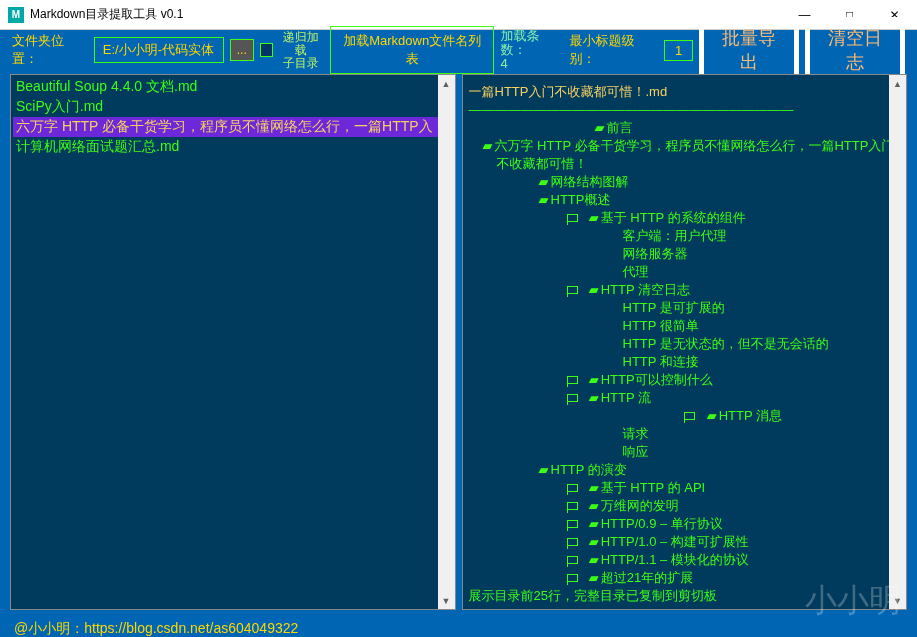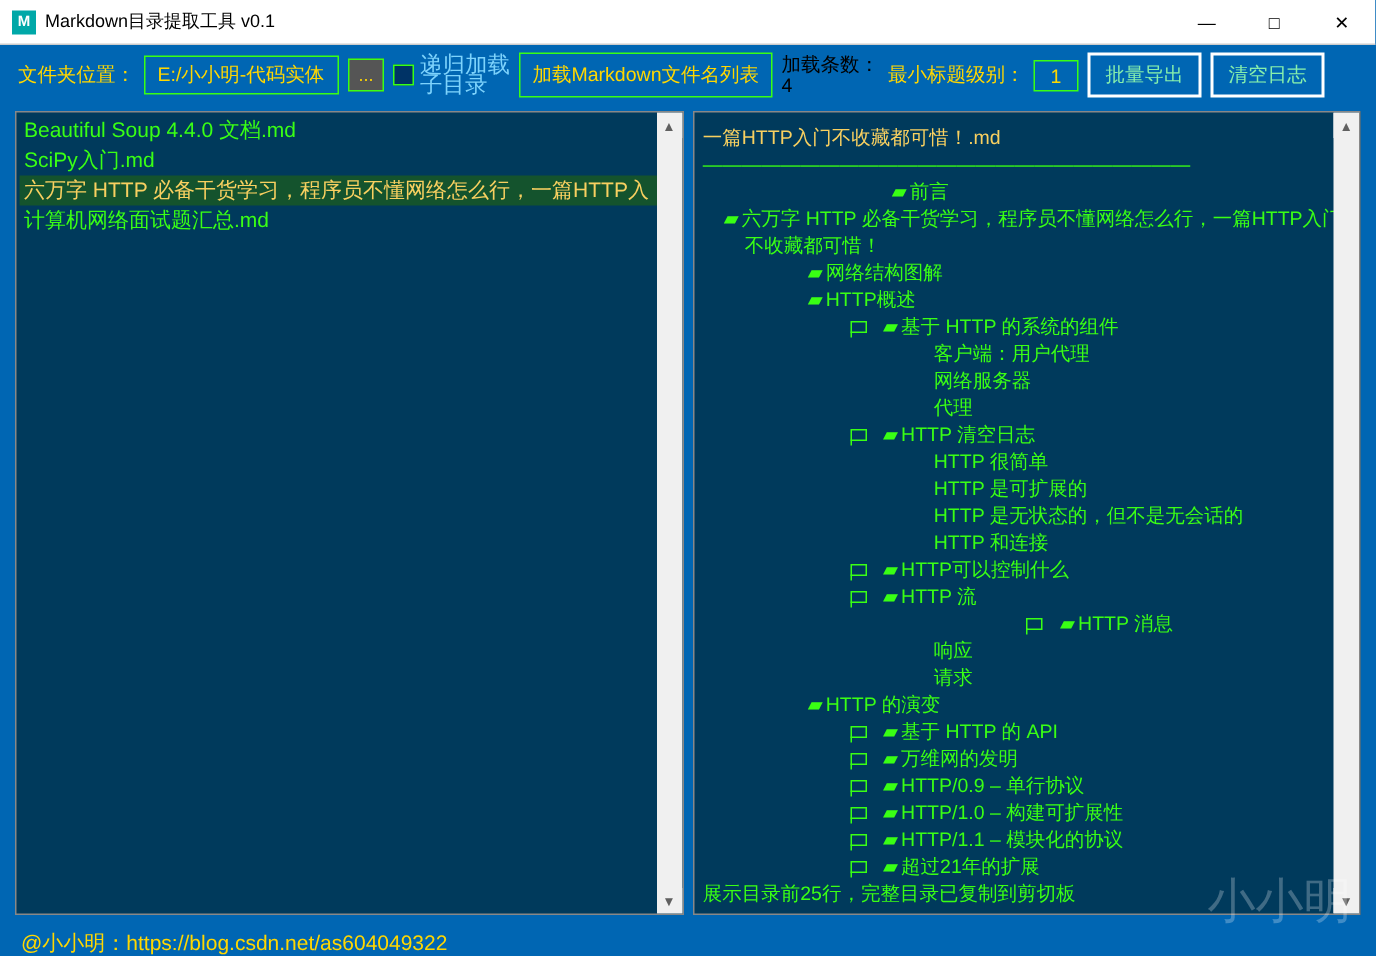--- a/index.html
+++ b/index.html
@@ -6,34 +6,34 @@
 body { width:917px; height:637px; font-family:"Microsoft YaHei",Arial,sans-serif; background:#0066b3; overflow:hidden; font-size:13px; }
 .titlebar { height:30px; background:#fff; display:flex; align-items:center; border-bottom:1px solid #ccc; }
 .appicon { display:inline-flex; width:16px; height:16px; margin:0 6px 0 8px; background:#00a8a8; align-items:center; justify-content:center; color:#fff; font-size:10px; font-weight:bold; }
 .title { flex:1; font-size:12px; color:#000; }
 .winbtn { width:45px; height:30px; display:flex; align-items:center; justify-content:center; color:#000; font-size:12px; }
 .toolbar { height:40px; display:flex; align-items:center; gap:6px; padding:0 12px; color:#fff; font-size:13px; }
 .yellow-label { color:#ffd700; }
 .path-box { border:1px solid #39ff14; padding:3px 8px; color:#ffd700; background:transparent; min-width:130px; }
 .btn-small { border:1px solid #39ff14; background:#555; color:#ffd700; padding:3px 6px; cursor:pointer; font-size:12px; }
 .btn-load { border:1px solid #39ff14; background:transparent; color:#ffd700; padding:5px 8px; cursor:pointer; font-size:13px; }
-.btn-yellow { border:2px solid #ffffff; background:transparent; color:#86efac; padding:4px 10px; cursor:pointer; font-size:13px; }
+.btn-yellow { border:5px solid #ffffff; background:transparent; color:#fdba74; padding:4px 10px; cursor:pointer; font-size:18px; }
 .checkbox-wrap { display:flex; align-items:center; gap:4px; }
 .chk { width:14px; height:14px; border:1px solid #39ff14; background:#003366; display:inline-block; }
-.chk-label { color:#7dd3fc; font-size:15px; line-height:13px; }
-.pale { color:#000000; font-size:13px; line-height:14px; }
+.chk-label { color:#bef264; font-size:12px; line-height:13px; text-align:center; }
+.pale { color:#86efac; font-size:13px; line-height:14px; }
 .num-box { border:1px solid #39ff14; background:transparent; color:#ffd700; width:30px; padding:2px 0; text-align:center; }
 .main { display:flex; height:540px; padding:4px 10px 0 10px; gap:6px; }
 .panel { flex:1; background:#003a5c; border:1px solid #888; position:relative; overflow:hidden; }
 .scrollbar { position:absolute; right:0; top:0; bottom:0; width:17px; background:#f0f0f0; }
 .scroll-up, .scroll-down { height:17px; display:flex; align-items:center; justify-content:center; color:#606060; font-size:9px; background:#f0f0f0; }
 .scroll-down { position:absolute; bottom:0; left:0; right:0; }
 .filelist { padding:2px; color:#39ff14; white-space:nowrap; overflow:hidden; }
 .file-item { padding:1px 3px; cursor:pointer; color:#39ff14; font-size:14px; }
-.file-item.selected { background:#14532d; color:#f8d060; }
+.file-item.selected { background:#6d28d9; color:#f8d060; }
 .tree { padding:8px 6px; color:#39ff14; font-size:13px; line-height:18px; white-space:nowrap; overflow:hidden; }
 .tree-title { color:#f8d060; }
 .tree-line { color:#39ff14; }
 .flag-icon { display:inline-block; width:11px; height:8px; border:1px solid #39ff14; margin-right:4px; position:relative; }
 .flag-icon::after { content:""; position:absolute; left:-1px; bottom:-4px; width:1px; height:4px; background:#39ff14; }
 .book-icon { color:#39ff14; margin-right:2px; }
 .footer { padding:10px 14px 0; color:#ffd700; font-size:14px; }
 .footer a { color:#ffd700; text-decoration:none; }
 .watermark { position:absolute; right:16px; bottom:14px; color:rgba(255,255,255,0.25); font-size:32px; font-family:"KaiTi","STKaiti",serif; pointer-events:none; }
 </style>
@@ -87,29 +87,29 @@
         <div class="tree-line">—————————————————————————</div>
         <div class="tree-line" style="padding-left: 126px;"><span class="book-icon">▰</span><span>前言</span></div>
         <div class="tree-line" style="white-space: normal; padding-left: 14px; text-indent: -14px; margin-left: 14px;"><span class="book-icon">▰</span><span>六万字 HTTP 必备干货学习，程序员不懂网络怎么行，一篇HTTP入门不收藏都可惜！</span></div>
         <div class="tree-line" style="padding-left: 70px;"><span class="book-icon">▰</span><span>网络结构图解</span></div>
         <div class="tree-line" style="padding-left: 70px;"><span class="book-icon">▰</span><span>HTTP概述</span></div>
         <div class="tree-line" style="padding-left: 98px;"><span class="flag-icon"></span>&nbsp;&nbsp;<span class="book-icon">▰</span><span>基于 HTTP 的系统的组件</span></div>
         <div class="tree-line" style="padding-left: 154px;"><span>客户端：用户代理</span></div>
         <div class="tree-line" style="padding-left: 154px;"><span>网络服务器</span></div>
         <div class="tree-line" style="padding-left: 154px;"><span>代理</span></div>
         <div class="tree-line" style="padding-left: 98px;"><span class="flag-icon"></span>&nbsp;&nbsp;<span class="book-icon">▰</span><span>HTTP 清空日志</span></div>
+        <div class="tree-line" style="padding-left: 154px;"><span>HTTP 是可扩展的</span></div>
         <div class="tree-line" style="padding-left: 154px;"><span>HTTP 很简单</span></div>
-        <div class="tree-line" style="padding-left: 154px;"><span>HTTP 是可扩展的</span></div>
         <div class="tree-line" style="padding-left: 154px;"><span>HTTP 是无状态的，但不是无会话的</span></div>
         <div class="tree-line" style="padding-left: 154px;"><span>HTTP 和连接</span></div>
         <div class="tree-line" style="padding-left: 98px;"><span class="flag-icon"></span>&nbsp;&nbsp;<span class="book-icon">▰</span><span>HTTP可以控制什么</span></div>
         <div class="tree-line" style="padding-left: 98px;"><span class="flag-icon"></span>&nbsp;&nbsp;<span class="book-icon">▰</span><span>HTTP 流</span></div>
         <div class="tree-line" style="padding-left: 98px; text-align: center;"><span class="flag-icon"></span>&nbsp;&nbsp;<span class="book-icon">▰</span><span>HTTP 消息</span></div>
+        <div class="tree-line" style="padding-left: 154px;"><span>请求</span></div>
         <div class="tree-line" style="padding-left: 154px;"><span>响应</span></div>
-        <div class="tree-line" style="padding-left: 154px;"><span>请求</span></div>
         <div class="tree-line" style="padding-left: 70px;"><span class="book-icon">▰</span><span>HTTP 的演变</span></div>
         <div class="tree-line" style="padding-left: 98px;"><span class="flag-icon"></span>&nbsp;&nbsp;<span class="book-icon">▰</span><span>基于 HTTP 的 API</span></div>
         <div class="tree-line" style="padding-left: 98px;"><span class="flag-icon"></span>&nbsp;&nbsp;<span class="book-icon">▰</span><span>万维网的发明</span></div>
         <div class="tree-line" style="padding-left: 98px;"><span class="flag-icon"></span>&nbsp;&nbsp;<span class="book-icon">▰</span><span>HTTP/0.9 – 单行协议</span></div>
         <div class="tree-line" style="padding-left: 98px;"><span class="flag-icon"></span>&nbsp;&nbsp;<span class="book-icon">▰</span><span>HTTP/1.0 – 构建可扩展性</span></div>
         <div class="tree-line" style="padding-left: 98px;"><span class="flag-icon"></span>&nbsp;&nbsp;<span class="book-icon">▰</span><span>HTTP/1.1 – 模块化的协议</span></div>
         <div class="tree-line" style="padding-left: 98px;"><span class="flag-icon"></span>&nbsp;&nbsp;<span class="book-icon">▰</span><span>超过21年的扩展</span></div>
         <div class="tree-line">展示目录前25行，完整目录已复制到剪切板</div>
       </div>
     <div class="scrollbar">

